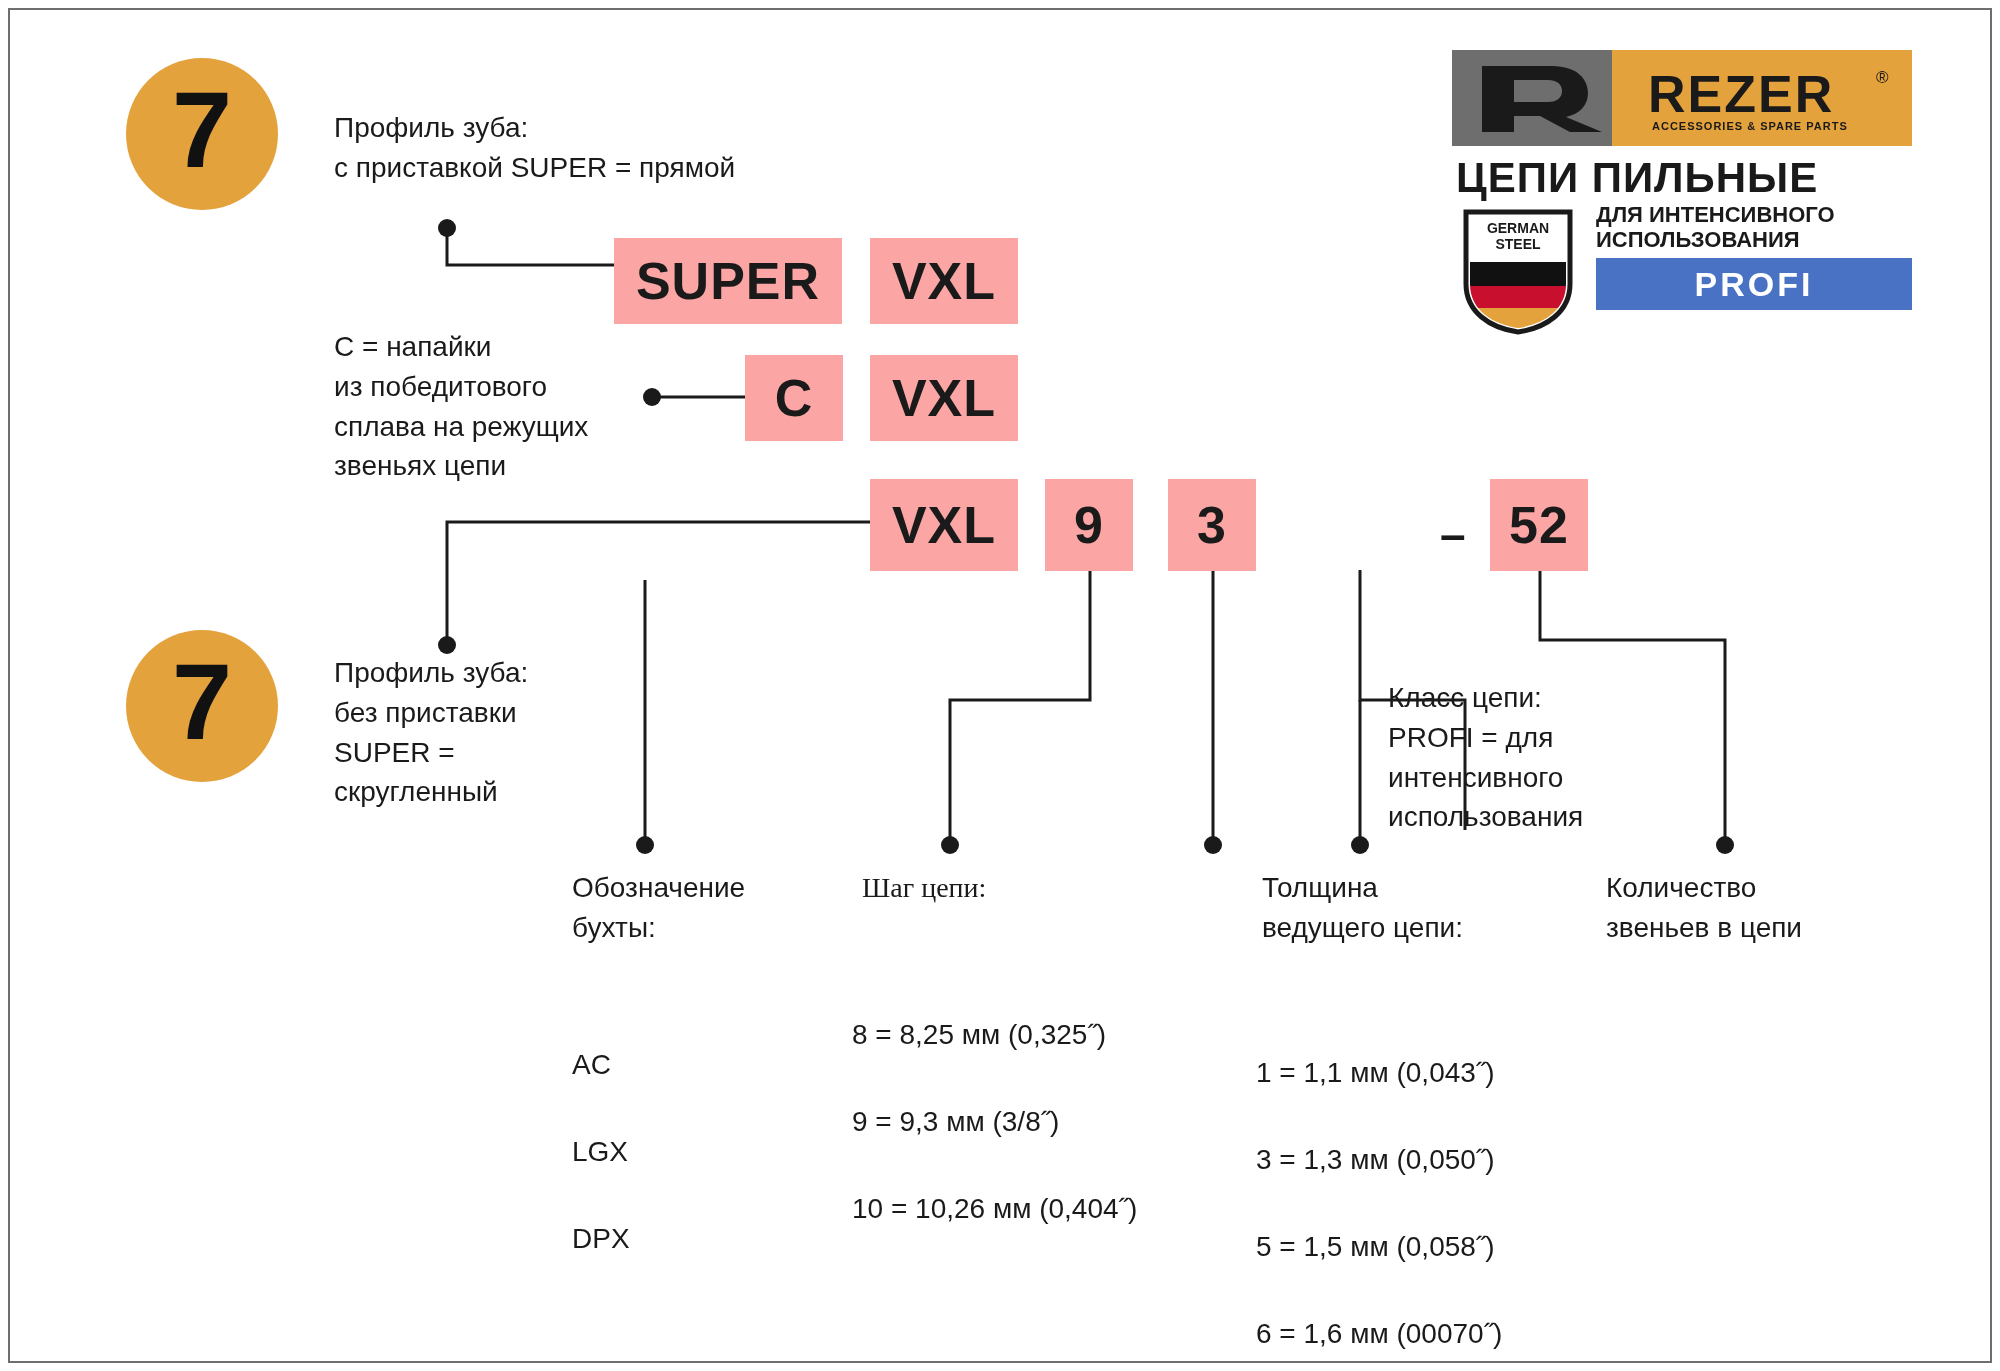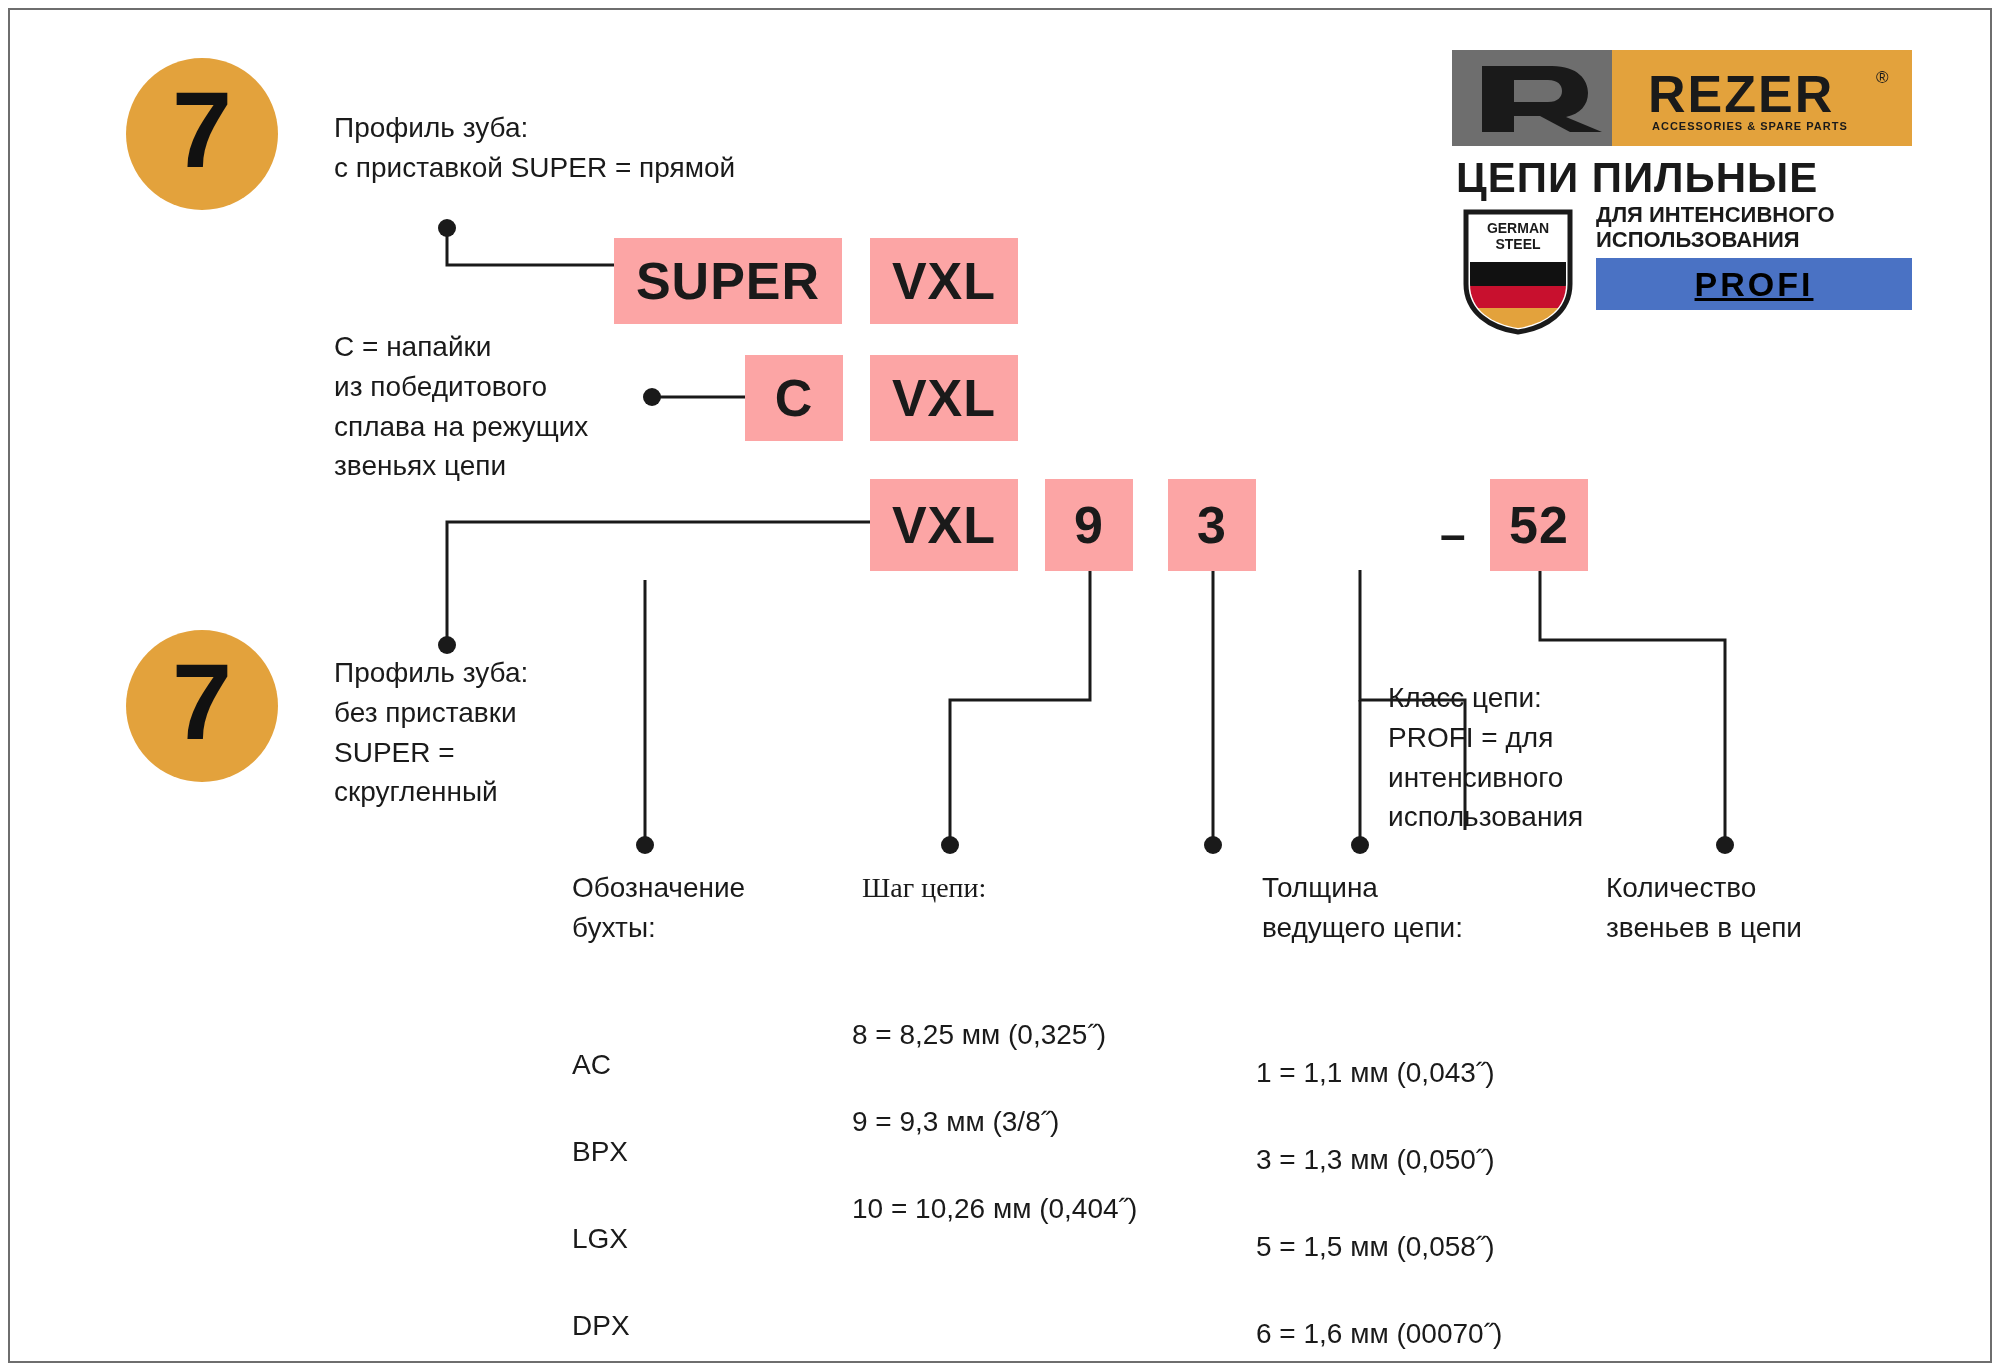--- a/index.html
+++ b/index.html
@@ -145,25 +145,24 @@
   .profi-badge {
     position: absolute;
     left: 144px; top: 208px;
     width: 316px; height: 52px;
     background: #4a72c4;
     display: flex;
     align-items: center;
     justify-content: center;
   }
   .profi-badge span {
-    color: #000000;
+    color: #ffffff;
     font-size: 34px;
     font-weight: bold;
     letter-spacing: 3px;
-    text-decoration: underline;
   }
   .german-shield {
     position: absolute;
     left: 10px; top: 158px;
     width: 112px; height: 128px;
   }
   .german-shield .gs-text {
     position: absolute;
     left: 0; top: 12px;
     width: 112px;
@@ -265,21 +264,20 @@
   </div>
   <div class="txt" style="left:1440px; top:502px; font-size:46px; font-weight:bold;">–</div>
   <div class="codebox big" style="left:1490px; top:479px; width:98px; height:92px;">
     <span>52</span>
   </div>
 
   <div class="txt" style="left:572px; top:868px; width:300px;">Обозначение
 бухты:</div>
   <div class="txt list" style="left:572px; top:1000px; width:300px;">
     <div>AC</div>
-    <div>BPX</div>
     <div>LGX</div>
     <div>DPX</div>
     
     
     
     
   </div>
 
   <div class="txt" style="left:862px; top:868px; width:360px;font-family:Liberation Serif, serif;">Шаг цепи:</div>
   <div class="txt list" style="left:852px; top:970px; width:400px;">

